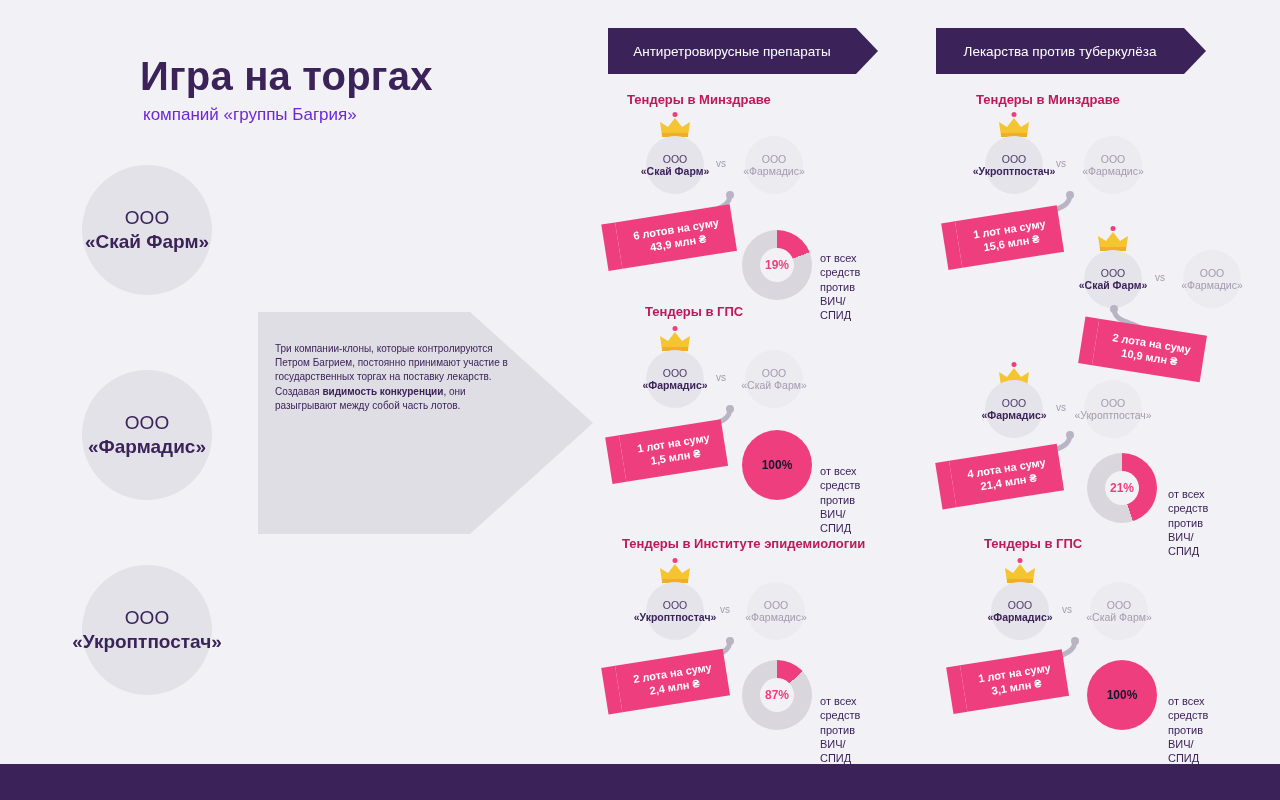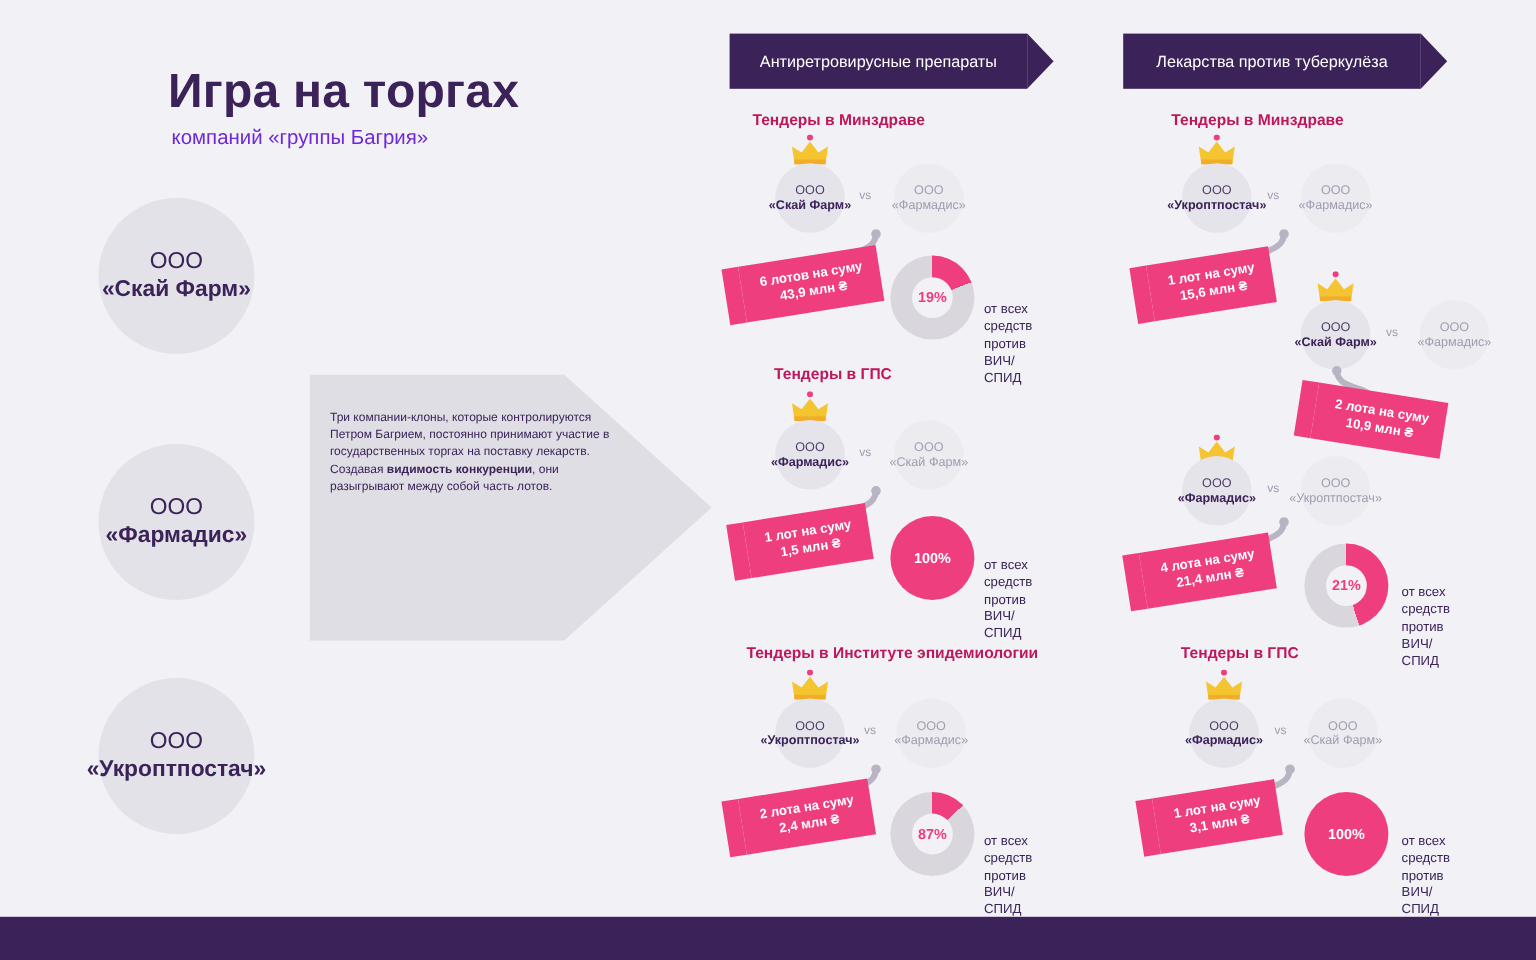--- a/index.html
+++ b/index.html
@@ -103,21 +103,21 @@
   .donut .hole {
     position:absolute; left:18px; top:18px; width:34px; height:34px;
     border-radius:50%; background:#f2f1f5;
   }
   .donut.full { background:#ef3e7e; }
   .donut.full .hole { background:#ef3e7e; }
   .donut .lbl {
     position:absolute; inset:0; display:flex; align-items:center; justify-content:center;
     font-size:12px; font-weight:bold; color:#ef3e7e;
   }
-  .donut.full .lbl { color:#ffffff; }
+  .donut.full .lbl { color:#0f172a; }
   .donut-caption {
     position:absolute; font-size:11px; line-height:1.3; color:#3b2259; white-space:nowrap;margin-top:28px;
   }
 </style>
 </head>
 <body>
 
 <div class="root">
 
   <div class="title">
@@ -179,21 +179,21 @@
       <span class="s2">«Фармадис»</span>
     </div>
     <svg class="squig" style="left:660px; top:190px;" width="90" height="50" viewBox="0 0 90 50">
       <path d="M70 4 C70 22, 46 16, 46 32 C46 44, 30 44, 18 44" stroke="#b9b4c4" stroke-width="5" fill="none" stroke-linecap="round"></path>
       <circle cx="70" cy="5" r="4" fill="#b9b4c4"></circle>
     </svg>
     <div class="tag" style="left:618px; top:213px; transform:rotate(-9deg);">
       <span class="t1">6 лотов на суму</span>
       <span class="t2">43,9 млн ₴</span>
     </div>
-    <div class="donut" style="left:742px; top:213px; background:conic-gradient(#ef3e7e 0% 19%, #d9d6de 19% 100%);">
+    <div class="donut" style="left:742px; top:230px; background:conic-gradient(#ef3e7e 0% 19%, #d9d6de 19% 100%);">
       <div class="hole"></div>
       <div class="lbl">19%</div>
     </div>
     <div class="donut-caption" style="left:820px; top:223px; white-space:pre-line;">от всех
 средств
 против
 ВИЧ/СПИД</div>
   </div>
 
   <div class="pair">

